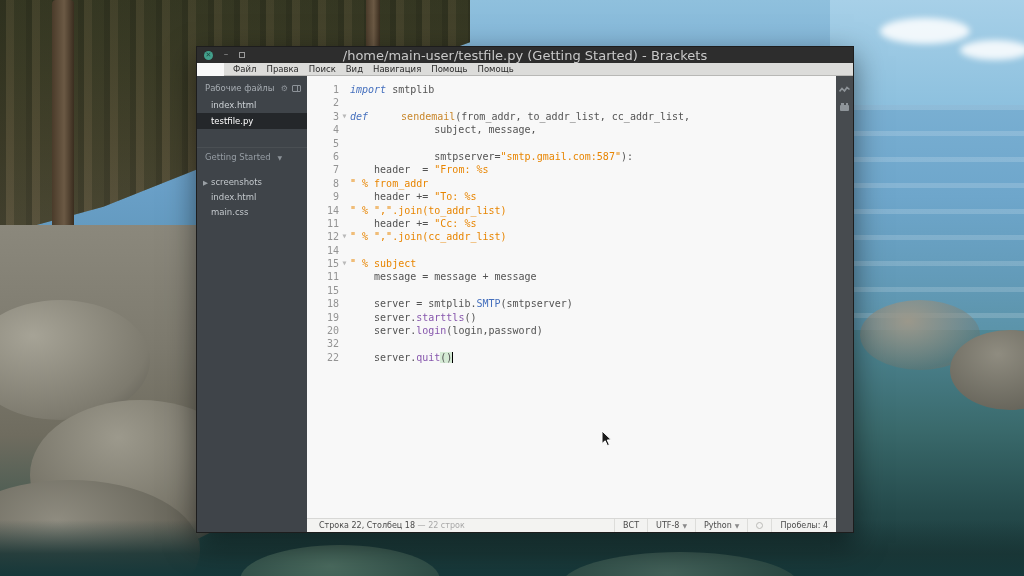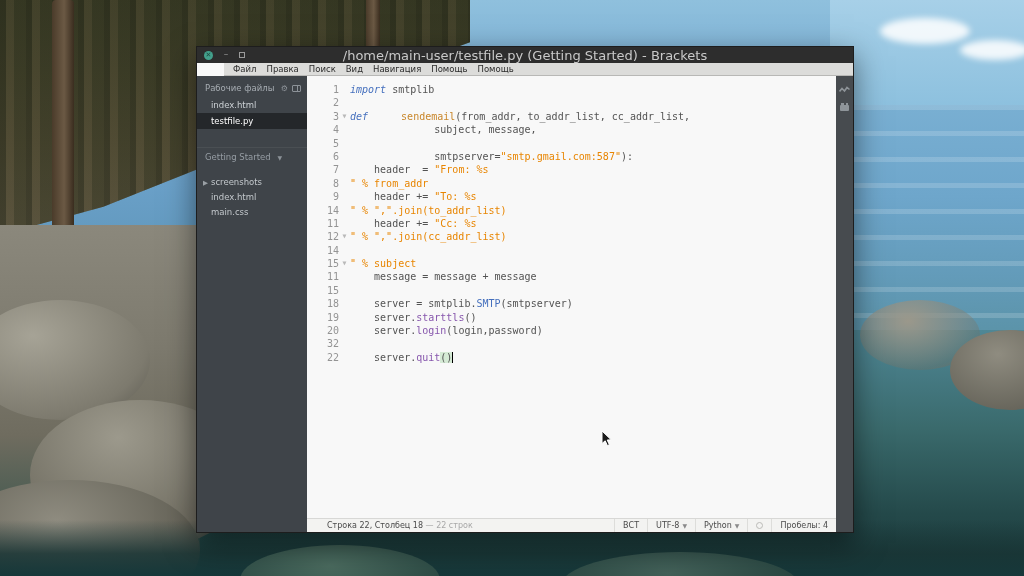--- a/index.html
+++ b/index.html
@@ -78,21 +78,21 @@
   .tk-n { color:#535353; }
   .tk-s { color:#e88501; }
   .tk-d { color:#c8862a;margin-left:27px; }
   .tk-p { color:#8757ad; }
   .tk-t { color:#446fbd; }
   .tk-b { color:#535353; background:#d5ead5; }
   .cursor { display:inline-block; width:1px; height:11px; background:#000; vertical-align:-2px; }
 
   
   .statusbar { height:14px; flex:0 0 14px; background:#f3f3f1; border-top:1px solid #d8d8d6; display:flex; align-items:center; font-size:8px; color:#4a4a4a; }
-  .st-left { flex:1; padding-left:20px; }
+  .st-left { flex:1; padding-left:12px; }
   .st-dim { color:#a8a8a8; }
   .st-seg { padding:0 8px; border-left:1px solid #ddddda; height:100%; display:flex; align-items:center; gap:3px; }
   .st-caret { font-size:6px; color:#8a8a8a; }
   .st-circle { width:7px; height:7px; border:1px solid #bbbbb8; border-radius:50%; }
 
   
   .rail { width:17px; flex:0 0 17px; background:#474b4f; display:flex; flex-direction:column; align-items:center; padding-top:10px; gap:11px; }
   .rail svg { display:block; }
   .brick { width:9px; height:6px; background:#8e9499; border-radius:1px; position:relative; }
   .brick::before { content:""; position:absolute; top:-2px; left:1px; width:2.5px; height:2px; background:#8e9499; }

